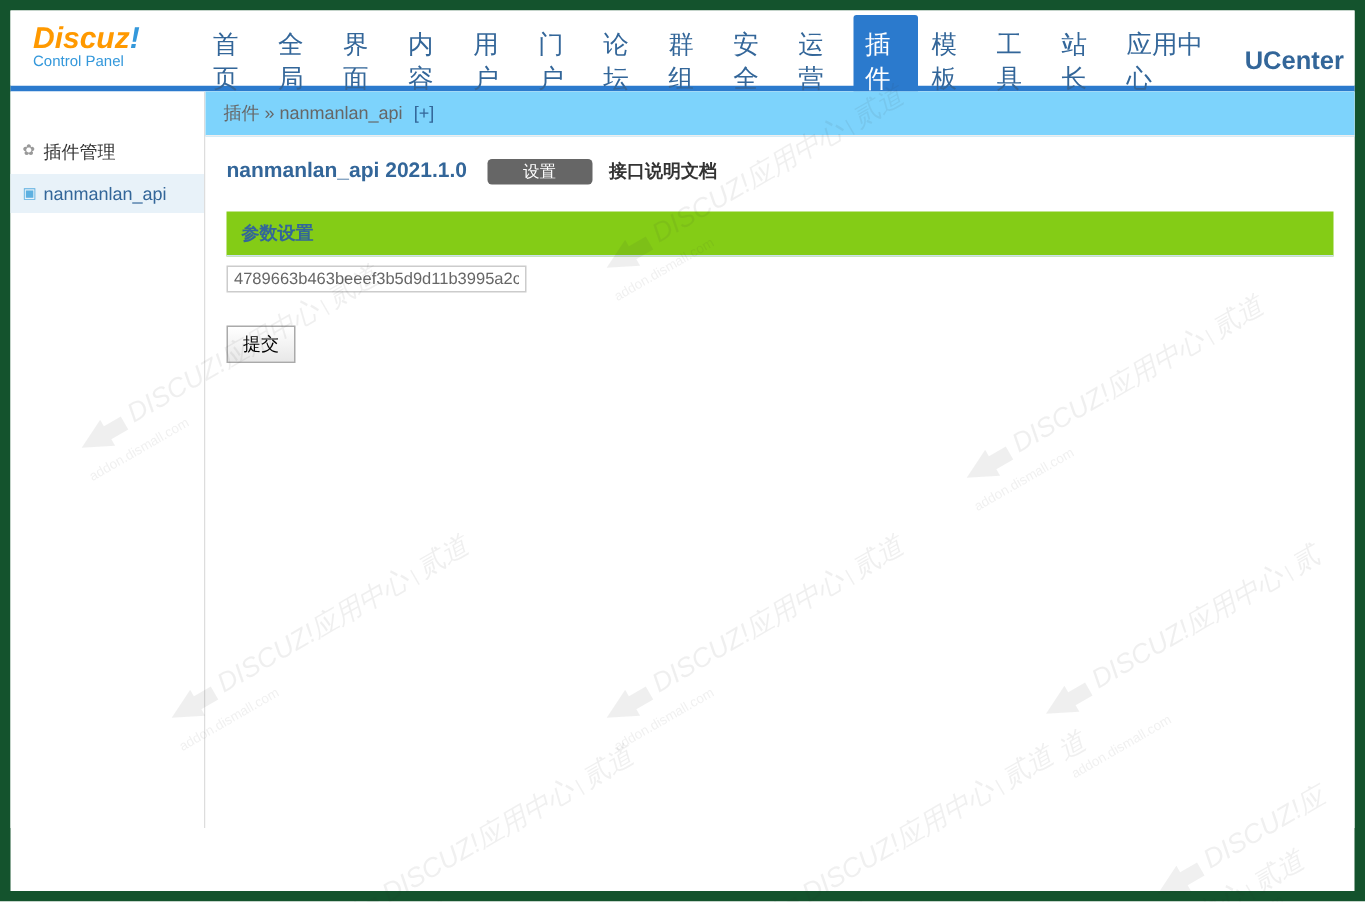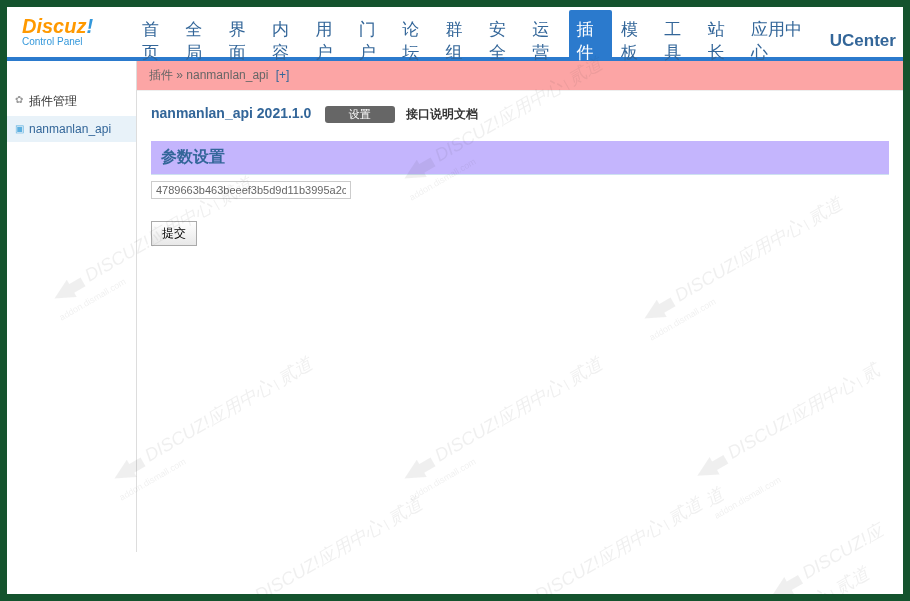--- a/index.html
+++ b/index.html
@@ -23,29 +23,29 @@
     .content-wrap { display: flex; height: calc(100% - 96px); }
     
     .sidebar { width: 130px; border-right: 1px solid #ddd; background: #fff; padding-top: 26px; }
     .sidebar-item { padding: 6px 10px 6px 22px; position: relative; cursor: pointer; color: #333; }
     .sidebar-item.selected { background: #E8F2F9; color: #336699; }
     .sidebar-icon { position: absolute; left: 8px; top: 7px; width: 10px; height: 10px; }
     .icon-gear { color: #999; font-size: 10px; }
     .icon-doc { color: #5DB0E0; font-size: 10px; }
     
     .main { flex: 1; background: #fff; position: relative; }
-    .breadcrumb { padding: 6px 12px; color: #666; border-bottom: 1px solid #eee; background: #fca5a5; }
+    .breadcrumb { padding: 6px 12px; color: #666; border-bottom: 1px solid #eee; background: #7dd3fc; }
     .breadcrumb-expand { color: #336699; margin-left: 4px; cursor: pointer; }
     
     .main-body { padding: 14px; }
     .plugin-title { color: #336699; font-size: 14px; font-weight: bold; display: inline-block; }
     .btn-config { display: inline-block; background: #666; color: #fff; padding: 1px 24px; border-radius: 3px; font-size: 11px; margin-left: 10px; cursor: pointer; }
     .doc-link { color: #333; font-weight: bold; margin-left: 8px; cursor: pointer; font-size: 12px; }
     
-    .section-head { background: #c4b5fd; border-bottom: 1px solid #CDE1F0; padding: 6px 10px; color: #336699; font-weight: bold; margin-top: 18px; font-size: 16px; }
+    .section-head { background: #84cc16; border-bottom: 1px solid #CDE1F0; padding: 6px 10px; color: #336699; font-weight: bold; margin-top: 18px; font-size: 12px; }
     
     .field-label { font-weight: bold; color: #333; margin-top: 12px; padding: 2px 0; }
     .text-input { width: 200px; padding: 2px 4px; border: 1px solid #ccc; font-size: 11px; color: #666; margin-top: 6px; background: #fff; }
     
     .submit-btn { margin-top: 22px; padding: 3px 10px; background: linear-gradient(#fff, #e8e8e8); border: 1px solid #aaa; cursor: pointer; font-size: 12px; }
     
     .footer { position: absolute; bottom: 4px; left: 4px; font-size: 11px; color: #666; line-height: 1.4; }
     .footer-link { color: #336699; }
     
     .watermark { position: absolute; opacity: 0.07; transform: rotate(-30deg); pointer-events: none; }

